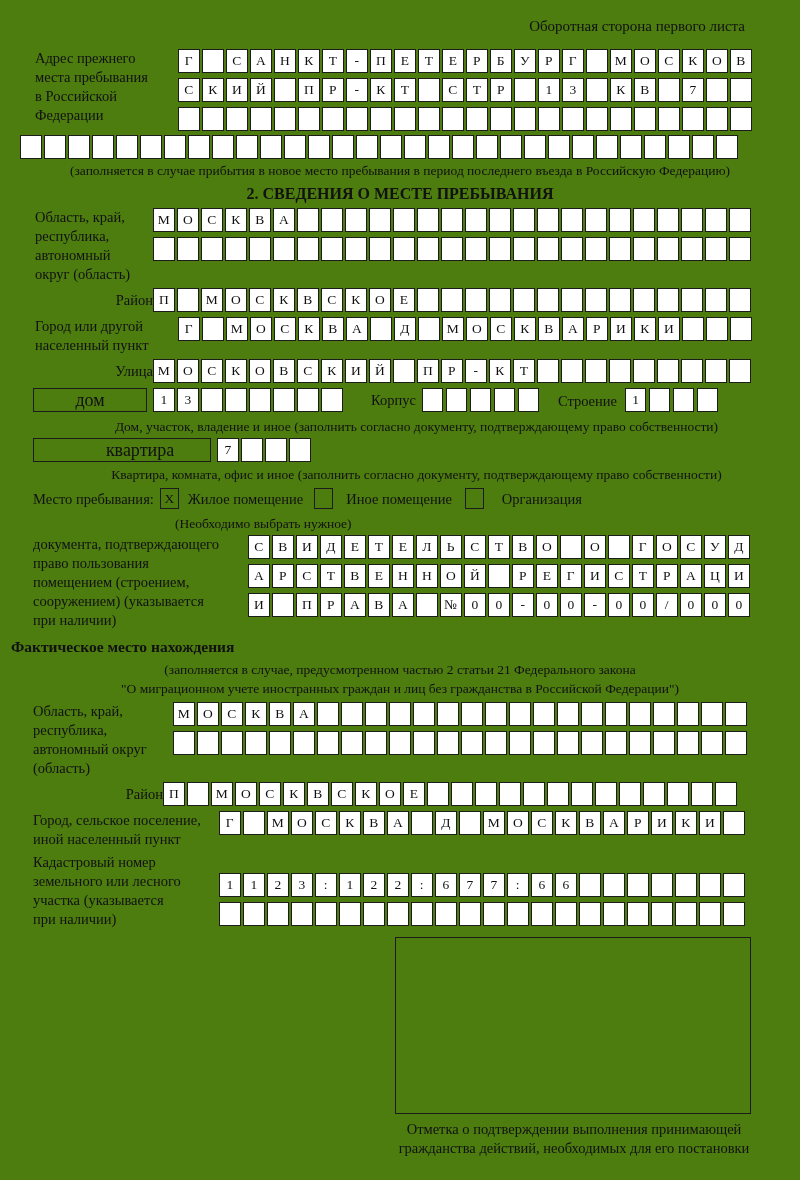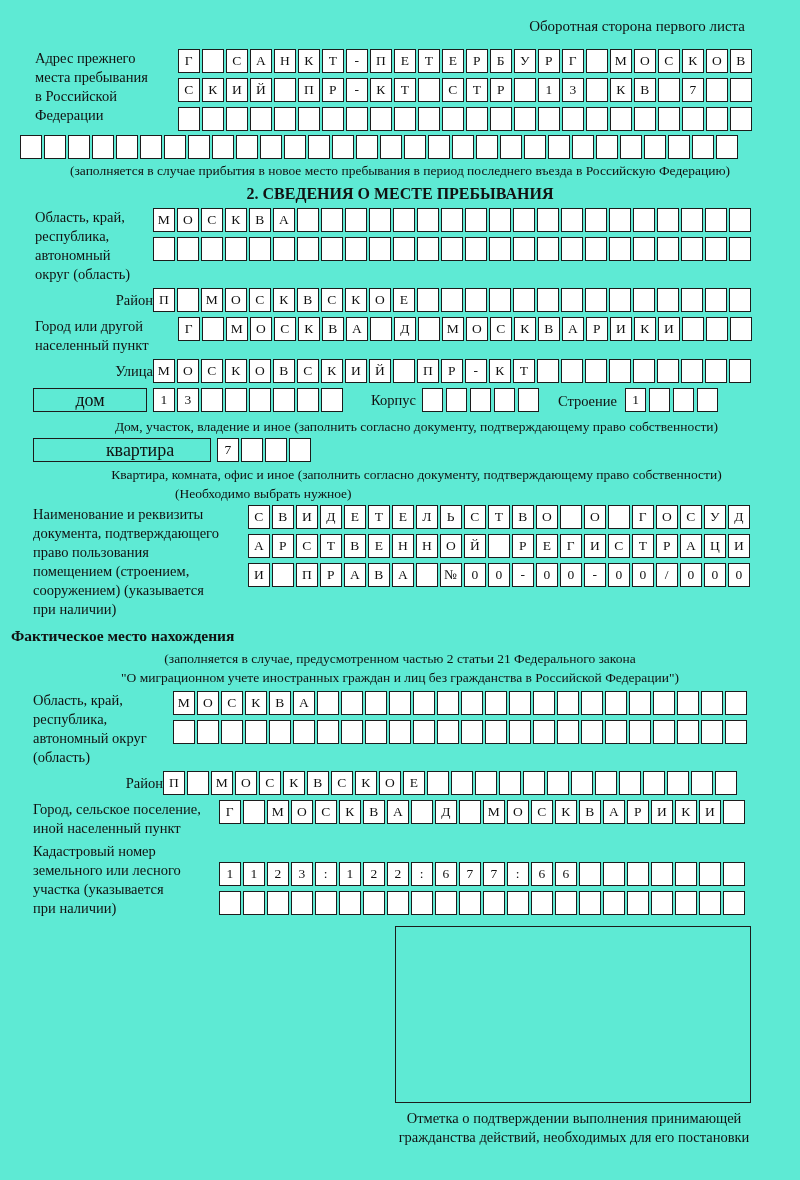--- a/index.html
+++ b/index.html
@@ -1,16 +1,16 @@
 <!DOCTYPE html>
 <html><head>
 <meta charset="utf-8">
 <style>
   html,body{margin:0;padding:0;background:#fff;}
-  .page{position:relative;width:800px;height:1180px;background:#5eead4;overflow:hidden;
+  .page{position:relative;width:800px;height:1180px;background:#4d7c0f;overflow:hidden;
         font-family:"Liberation Serif",serif;color:#111;}
   .hdr{padding:18px 55px 0 0;text-align:right;font-size:15px;}
   .frow{display:flex;align-items:flex-start;margin-bottom:4px;}
   .col{display:flex;flex-direction:column;}
   .boxrow{display:flex;}
   .boxrow.rmb{margin-bottom:5px;}
   .box{flex:0 0 auto;box-sizing:content-box;width:19.5px;height:22px;border:1.5px solid #1c1c1c;
        margin-right:2.5px;font-size:13.5px;line-height:22px;text-align:center;background:#fff;}
   .lbl{font-size:14.5px;line-height:19px;}
   .lbl-inline{font-size:14.5px;line-height:25px;text-align:right;}
@@ -361,25 +361,33 @@
     <div class="gap6"></div>
     <div class="boxrow">
         <div class="box">7</div>
         <div class="box"></div>
         <div class="box"></div>
         <div class="box"></div>
       </div>
   </div>
   <div class="note ml33">Квартира, комната, офис и иное (заполнить согласно документу, подтверждающему право собственности)</div>
 
+  <div class="frow ml33 mt4">
+    <div class="inl" style="margin-right:6px">Место пребывания:</div>
+    <div class="chk">X</div>
+    <div class="inl" style="margin-left:9px">Жилое помещение</div>
+    <div class="chk" style="margin-left:11px"></div>
+    <div class="inl" style="margin-left:13px">Иное помещение</div>
+    <div class="chk" style="margin-left:13px"></div>
+    <div class="inl" style="margin-left:18px">Организация</div>
+  </div>
   <div class="choose">(Необходимо выбрать нужное)</div>
 
   <div class="frow">
     <div class="lbl ml33 w215">
-        <div>Наименование и реквизиты</div>
         <div>документа, подтверждающего</div>
         <div>право пользования</div>
         <div>помещением (строением,</div>
         <div>сооружением) (указывается</div>
         <div>при наличии)</div>
       </div>
     <div class="col">
       <div class="boxrow rmb">
           <div class="box">С</div>
           <div class="box">В</div>

